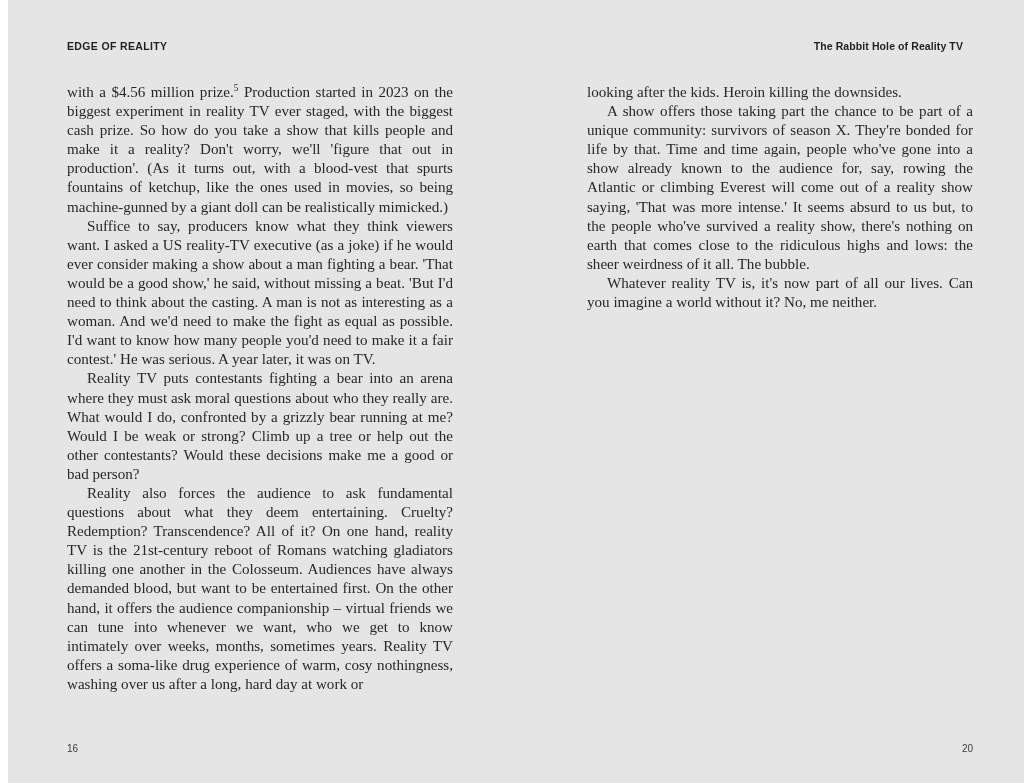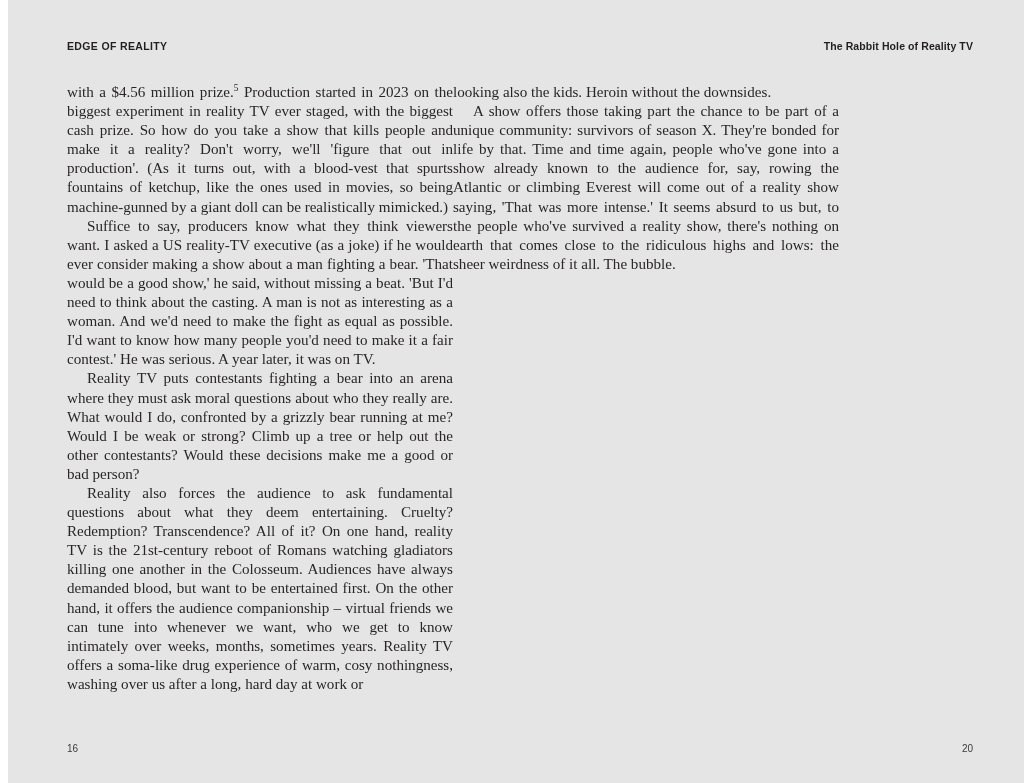--- a/index.html
+++ b/index.html
@@ -22,41 +22,42 @@
     position: absolute;
     top: 40px;
     font-family: "Liberation Sans", sans-serif;
     font-size: 10.5px;
     font-weight: 700;
     letter-spacing: 0.35px;
     color: #231f20;
     white-space: nowrap;
   }
   .running-head.left  { left: 59px; }
-  .running-head.right { right: 59px; text-align: left; letter-spacing: 0.1px; }
+  .running-head.right { right: 69px; text-align: left; letter-spacing: 0.1px; }
 
   
   .folio {
     position: absolute;
     bottom: 29px;
     font-family: "Liberation Sans", sans-serif;
     font-size: 10px;
     font-weight: 400;
     color: #3c3a3b;
   }
   .folio.left  { left: 59px; }
   .folio.right { right: 59px; }
 
   
   .columns {
     position: absolute;
     top: 83px;
     left: 59px;
     width: 906px;
     display: flex;
+    gap: 134px;
   }
   .column {
     width: 386px;
   }
   .column p {
     margin: 0;
     font-family: "Liberation Serif", serif;
     font-size: 15.1px;
     line-height: 19.1px;
     color: #2a2628;
@@ -89,22 +90,23 @@
   <div class="columns">
 
     <div class="column">
       <p class="noindent"><span>with a $4.56 million prize.</span><sup class="footnote-marker">5</sup><span> Production started in 2023 on the biggest experiment in reality TV ever staged, with the biggest cash prize. So how do you take a show that kills people and make it a reality? Don't worry, we'll 'figure that out in production'. (As it turns out, with a blood-vest that spurts fountains of ketchup, like the ones used in movies, so being machine-gunned by a giant doll can be realistically mimicked.)</span></p>
       <p class="indent">Suffice to say, producers know what they think viewers want. I asked a US reality-TV executive (as a joke) if he would ever consider making a show about a man fighting a bear. 'That would be a good show,' he said, without missing a beat. 'But I'd need to think about the casting. A man is not as interesting as a woman. And we'd need to make the fight as equal as possible. I'd want to know how many people you'd need to make it a fair contest.' He was serious. A year later, it was on TV.</p>
       <p class="indent">Reality TV puts contestants fighting a bear into an arena where they must ask moral questions about who they really are. What would I do, confronted by a grizzly bear running at me? Would I be weak or strong? Climb up a tree or help out the other contestants? Would these decisions make me a good or bad person?</p>
       <p class="indent">Reality also forces the audience to ask fundamental questions about what they deem entertaining. Cruelty? Redemption? Transcendence? All of it? On one hand, reality TV is the 21st-century reboot of Romans watching gladiators killing one another in the Colosseum. Audiences have always demanded blood, but want to be entertained first. On the other hand, it offers the audience companionship – virtual friends we can tune into whenever we want, who we get to know intimately over weeks, months, sometimes years. Reality TV offers a soma-like drug experience of warm, cosy nothingness, washing over us after a long, hard day at work or</p>
     </div>
 
     <div class="column">
-      <p class="noindent">looking also the kids. Heroin without the downsides.</p>
+      <p class="noindent">looking after the kids. Heroin killing the downsides.</p>
       <p class="indent">A show offers those taking part the chance to be part of a unique community: survivors of season X. They're bonded for life by that. Time and time again, people who've gone into a show already known to the audience for, say, rowing the Atlantic or climbing Everest will come out of a reality show saying, 'That was more intense.' It seems absurd to us but, to the people who've survived a reality show, there's nothing on earth that comes close to the ridiculous highs and lows: the sheer weirdness of it all. The bubble.</p>
+      <p class="indent">Whatever reality TV is, it's now part of all our lives. Can you imagine a world without it? No, me neither.</p>
     </div>
 
   </div>
 
   <div class="folio left">16</div>
 
   <div class="folio right">20</div>
 
 </div>
 

